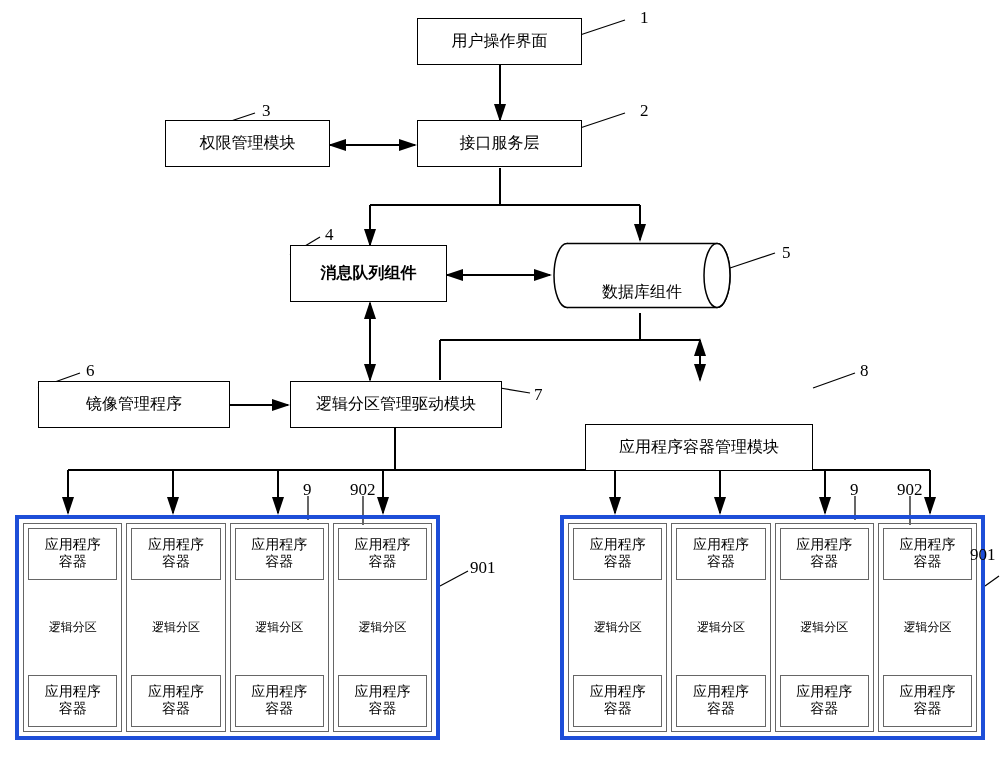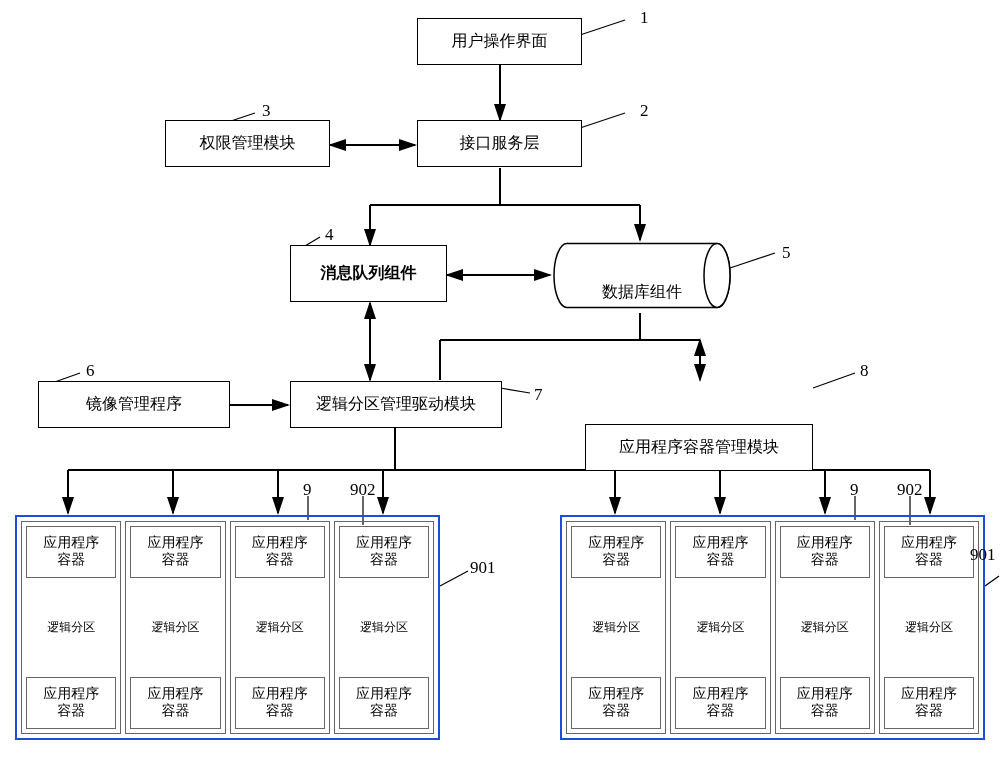--- a/index.html
+++ b/index.html
@@ -41,21 +41,21 @@
   .cyl .lbl {
     position: absolute;
     left: 0; right: 0;
     top: 50%;
     transform: translateY(-50%);
     text-align: center;
     margin-top: 16px;
   }
   .group {
     position: absolute;
-    border: 2px solid #1d4ed8;
+    border: 4px solid #1d4ed8;
     box-sizing: border-box;
     padding: 4px;
     display: flex;
     gap: 4px;
   }
   .col {
     border: 1.5px solid #666;
     flex: 1;
     display: flex;
     flex-direction: column;

